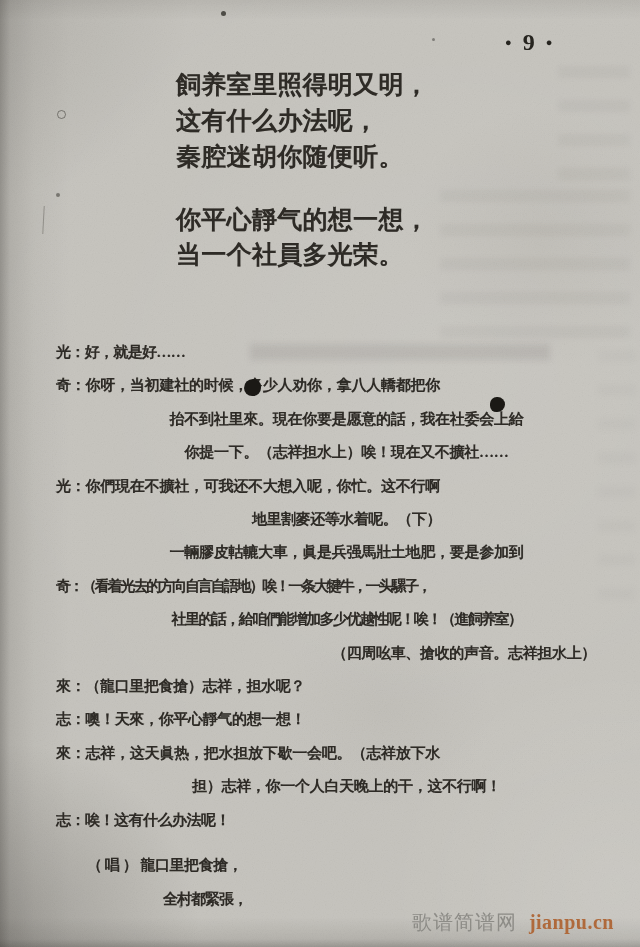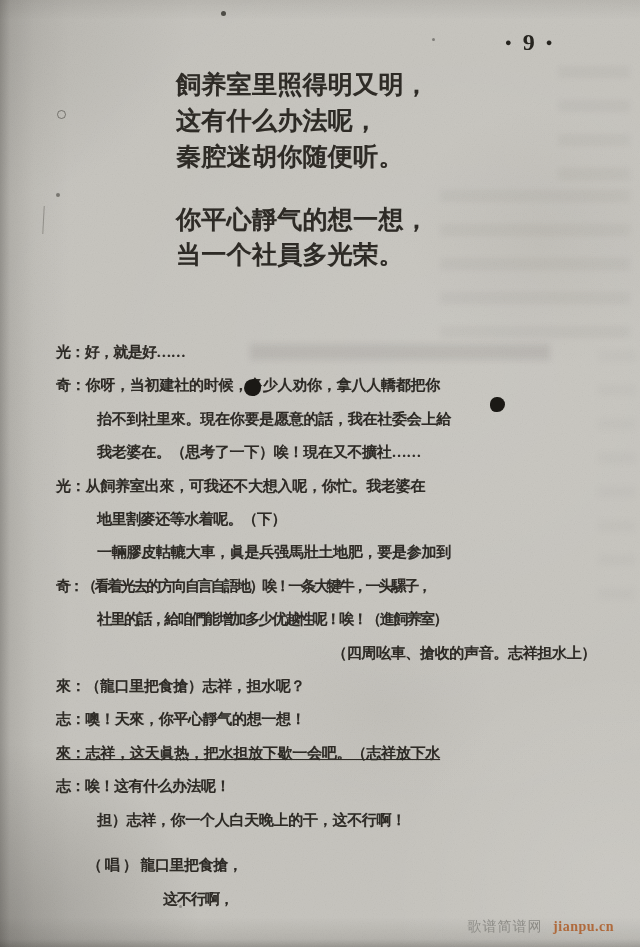--- a/index.html
+++ b/index.html
@@ -27,21 +27,21 @@
   
   .verse{position:absolute;left:176px;font-size:25px;font-weight:700;letter-spacing:0.3px;z-index:2;
          text-shadow:0.3px 0.3px 0.4px rgba(43,40,35,0.35);}
   .verse1{top:67px;line-height:36px;}
   .verse2{top:202px;line-height:35px;}
   .verse-line{white-space:nowrap;}
   
   .dialogue{position:absolute;left:56px;top:336px;width:540px;font-size:15px;font-weight:600;
             line-height:33.4px;z-index:2;text-shadow:0.3px 0.3px 0.3px rgba(43,40,35,0.30);}
   .d-line{white-space:nowrap;}
-  .indent-1{padding-left:41px;}
+  .indent-1{padding-left:41px;text-align:center;}
   .indent-2{padding-left:64px;}
   .indent-3{padding-left:31px;margin-top:12px;}
   .indent-4{padding-left:107px;}
   
   .blob{position:absolute;background:#1b1915;border-radius:55% 45% 50% 50%;z-index:4;}
   .blob1{left:244px;top:379px;width:17px;height:17px;}
   .blob2{left:490px;top:397px;width:15px;height:15px;border-radius:48% 52% 55% 45%;}
   .speck{position:absolute;background:#3a3833;border-radius:50%;z-index:3;}
   .s1{left:221px;top:11px;width:5px;height:5px;opacity:.85;}
   .s2{left:432px;top:38px;width:3px;height:3px;opacity:.5;}
@@ -52,21 +52,21 @@
   .scratch{position:absolute;left:43px;top:206px;width:1px;height:28px;background:rgba(60,58,52,.35);
            transform:rotate(3deg);z-index:3;}
   
   .ghost{position:absolute;background:repeating-linear-gradient(180deg, rgba(80,76,70,0.16) 0 12px, rgba(0,0,0,0) 12px 34px);
          filter:blur(3px);opacity:.32;z-index:1;}
   .ghost1{left:558px;top:66px;width:72px;height:120px;}
   .ghost2{left:440px;top:190px;width:190px;height:150px;}
   .ghost3{left:598px;top:350px;width:38px;height:260px;opacity:.2;}
   .ghost4{left:250px;top:344px;width:300px;height:16px;background:rgba(90,86,80,.12);filter:blur(3px);z-index:1;position:absolute;}
   
-  .watermark{position:absolute;right:26px;bottom:11px;font-size:14px;letter-spacing:1px;z-index:5;}
+  .watermark{position:absolute;right:26px;bottom:11px;font-size:20px;letter-spacing:1px;z-index:5;}
   .wm-name{color:var(--watermark-gray,#8f8e89);}
   .wm-url{color:var(--watermark-rust,#b26b3c);margin-left:6px;letter-spacing:.5px;font-weight:600;}
 </style>
 </head>
 <body>
 
 <div class="page" style="--ink: #2e2b26; --paper: #c7c5bf; --watermark-gray: #8f8e89; --watermark-rust: #b26b3c;">
 
   <div class="ghost ghost1"></div>
   <div class="ghost ghost2"></div>
@@ -86,34 +86,34 @@
     </div>
   <div class="verse verse2">
       <div class="verse-line">你平心靜气的想一想，</div>
       <div class="verse-line">当一个社員多光荣。</div>
     </div>
 
   <div class="dialogue" id="dialogue">
       <div class="d-line indent-0" style="letter-spacing: -0.666667px;"><span class="speaker">光：</span><span>好，就是好……</span></div>
       <div class="d-line indent-0" style="letter-spacing: -0.230769px;"><span class="speaker">奇：</span><span>你呀，当初建社的时候，多少人劝你，拿八人轎都把你</span></div>
       <div class="d-line indent-1" style="letter-spacing: -0.25px;">抬不到社里來。現在你要是愿意的話，我在社委会上給</div>
-      <div class="d-line indent-1" style="letter-spacing: -0.272727px;">我老婆在。（思考了一下）唉！現在又不擴社……</div>
-      <div class="d-line indent-0" style="letter-spacing: -0.230769px;"><span class="speaker">光：</span><span>从飼养室出來，可我还不大想入呢，你忙。我老婆在</span></div>
+      <div class="d-line indent-1" style="letter-spacing: -0.272727px;">你提一下。（志祥担水上）唉！現在又不擴社……</div>
+      <div class="d-line indent-0" style="letter-spacing: -0.230769px;"><span class="speaker">光：</span><span>你們現在不擴社，可我还不大想入呢，你忙。这不行啊</span></div>
       <div class="d-line indent-1" style="letter-spacing: -0.461538px;">地里割麥还等水着呢。（下）</div>
       <div class="d-line indent-1" style="letter-spacing: -0.25px;">一輛膠皮軲轆大車，眞是兵强馬壯土地肥，要是参加到</div>
       <div class="d-line indent-0" style="letter-spacing: -2.10345px;"><span class="speaker">奇：</span><span>（看着光去的方向自言自語地）唉！一条大犍牛，一头騾子，</span></div>
       <div class="d-line indent-1" style="letter-spacing: -1.53846px;">社里的話，給咱們能增加多少优越性呢！唉！（進飼养室）</div>
       <div class="d-line indent-2" style="letter-spacing: -0.333333px; text-align: right;">（四周吆車、搶收的声音。志祥担水上）</div>
       <div class="d-line indent-0" style="letter-spacing: -0.352941px;"><span class="speaker">來：</span><span>（龍口里把食搶）志祥，担水呢？</span></div>
       <div class="d-line indent-0" style="letter-spacing: -0.333333px;"><span class="speaker">志：</span><span>噢！天來，你平心靜气的想一想！</span></div>
-      <div class="d-line indent-0" style="letter-spacing: -0.230769px; text-decoration: underline;"><span class="speaker">來：</span><span>志祥，这天眞热，把水担放下歇一会吧。（志祥放下水</span></div>
+      <div class="d-line indent-0" style="letter-spacing: -0.230769px;"><span class="speaker">來：</span><span>志祥，这天眞热，把水担放下歇一会吧。（志祥放下水</span></div>
+      <div class="d-line indent-1" style="letter-spacing: -0.285714px;">担）志祥，你一个人白天晚上的干，这不行啊！</div>
       <div class="d-line indent-0" style="letter-spacing: -0.5px;"><span class="speaker">志：</span><span>唉！这有什么办法呢！</span></div>
-      <div class="d-line indent-1" style="letter-spacing: -0.285714px;">担）志祥，你一个人白天晚上的干，这不行啊！</div>
       <div class="d-line indent-3" style="letter-spacing: -0.461538px;">（ 唱 ） 龍口里把食搶，</div>
-      <div class="d-line indent-4" style="letter-spacing: -1px;">这不行啊，</div>
+      <div class="d-line indent-4" style="letter-spacing: -1px;">全村都緊張，</div>
     </div>
 
   <div class="blob blob1"></div>
   <div class="blob blob2"></div>
   <div class="speck s1"></div>
   <div class="speck s2"></div>
   <div class="ring"></div>
   <div class="speck s4"></div>
   <div class="speck s5"></div>
   <div class="scratch"></div>

